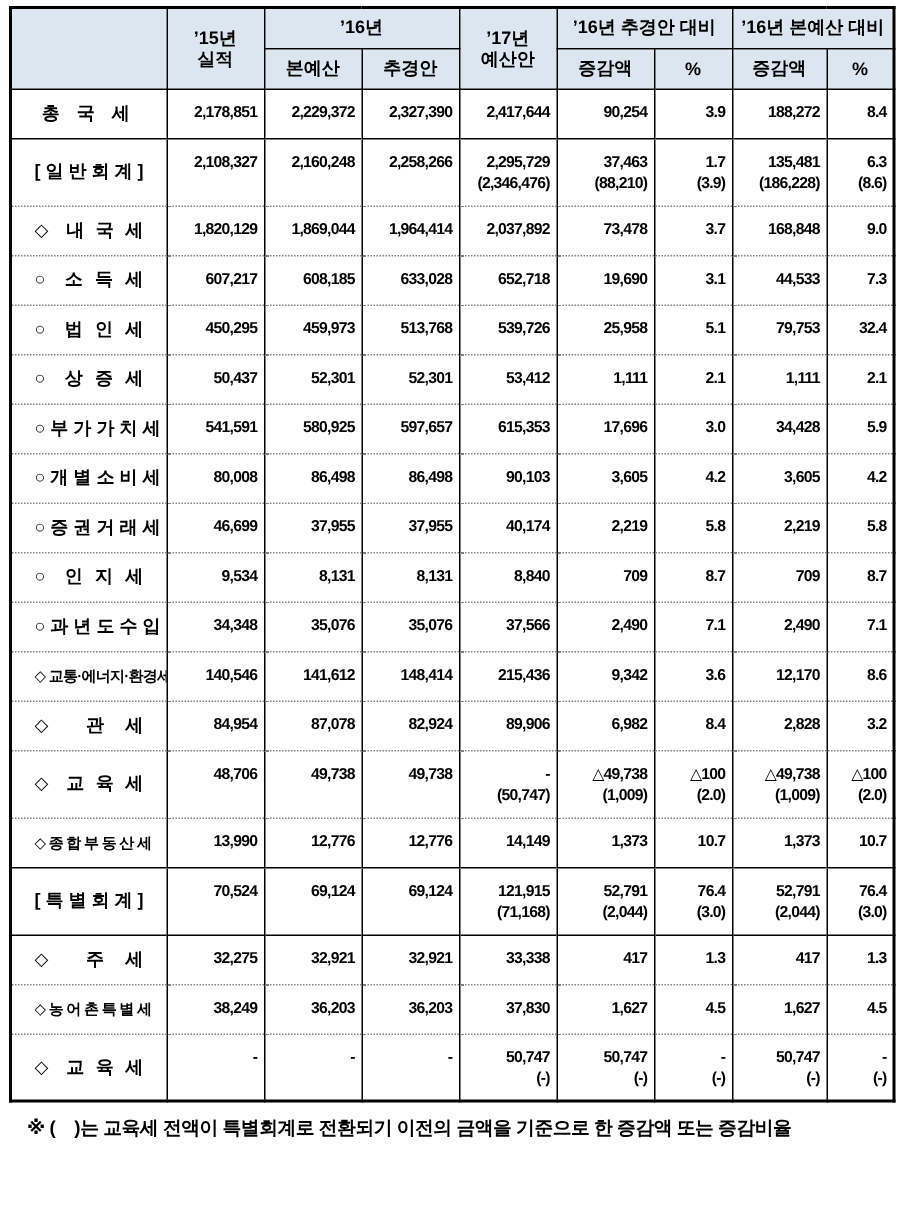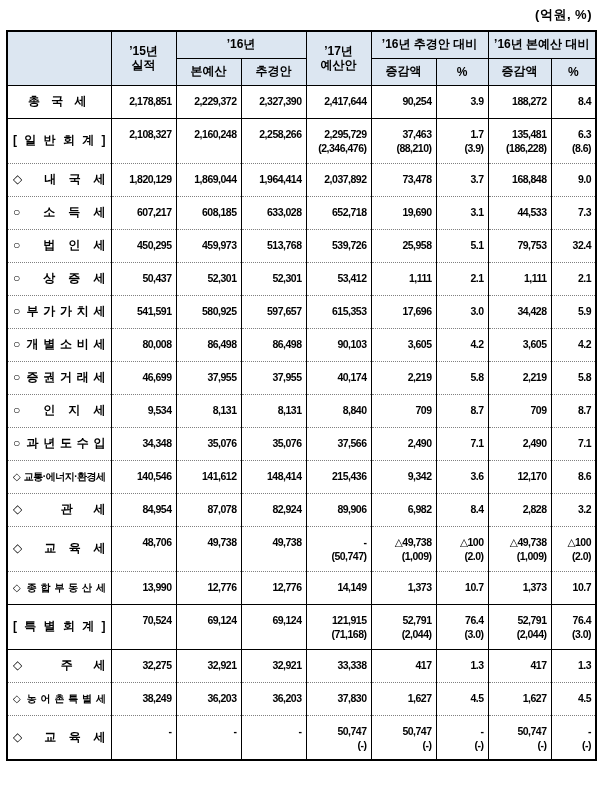--- a/index.html
+++ b/index.html
@@ -7,35 +7,34 @@
   .page{width:600px;height:807px;box-sizing:border-box;padding:4px 6px 0 6px;overflow:hidden;}
   .unit-note{text-align:right;font-weight:bold;font-size:13px;padding:2px 2px 6px 0;letter-spacing:0.5px;}
   table.budget-table{border-collapse:collapse;table-layout:fixed;width:589px;border:2px solid #000;}
   th,td{box-sizing:border-box;overflow:hidden;}
   thead th{background:#dce6f1;border:1px solid #000;font-size:12px;font-weight:bold;
     height:27px;text-align:center;vertical-align:middle;white-space:nowrap;padding:1px 1px;}
   thead .two-line div{line-height:14px;}
   tbody td{border-left:1px solid #000;border-right:1px solid #000;font-weight:bold;}
   tbody td.num{font-size:10.5px;letter-spacing:-0.5px;text-align:right;vertical-align:top;
     padding:8px 4px 2px 0;white-space:pre-line;line-height:14px;height:33px;}
-  tbody td.lbl{font-size:12px;vertical-align:middle;padding:0 5px;white-space:nowrap;height:33px;}
+  tbody td.lbl{font-size:12px;vertical-align:middle;padding:0 15px;white-space:nowrap;height:33px;}
   tbody td.lbl.justify{text-align:justify;text-align-last:justify;margin-top:25px;}
   tbody td.lbl.center{text-align:center;text-align-last:center;letter-spacing:4px;}
   tbody td.lbl.small{font-size:10px;letter-spacing:-0.5px;}
   tr.r-solid td{border-top:1px solid #000;}
   tr.r-dotted td{border-top:1px dotted #808080;}
   tr.tall td{height:45px;}
   .footnote{font-weight:bold;font-size:12.5px;margin:9px 0 0 12px;white-space:pre-wrap;letter-spacing:-0.3px;}
 </style>
 </head>
 <body>
 
 <div class="page">
 
-  <div class="unit-note">(억원, %)</div>
 
   <table class="budget-table">
     <colgroup>
       <col style="width:104px">
         <col style="width:65px">
         <col style="width:65px">
       <col style="width:65px">
         <col style="width:65px">
         <col style="width:65px">
       <col style="width:52px">
@@ -292,14 +291,15 @@
           <td class="num">-
 (-)</td>
           <td class="num">50,747
 (-)</td>
           <td class="num">-
 (-)</td>
         </tr>
       </tbody>
   </table>
 
+  <div class="footnote">※ (    )는 교육세 전액이 특별회계로 전환되기 이전의 금액을 기준으로 한 증감액 또는 증감비율</div>
 
 </div>
 
 </body></html>

